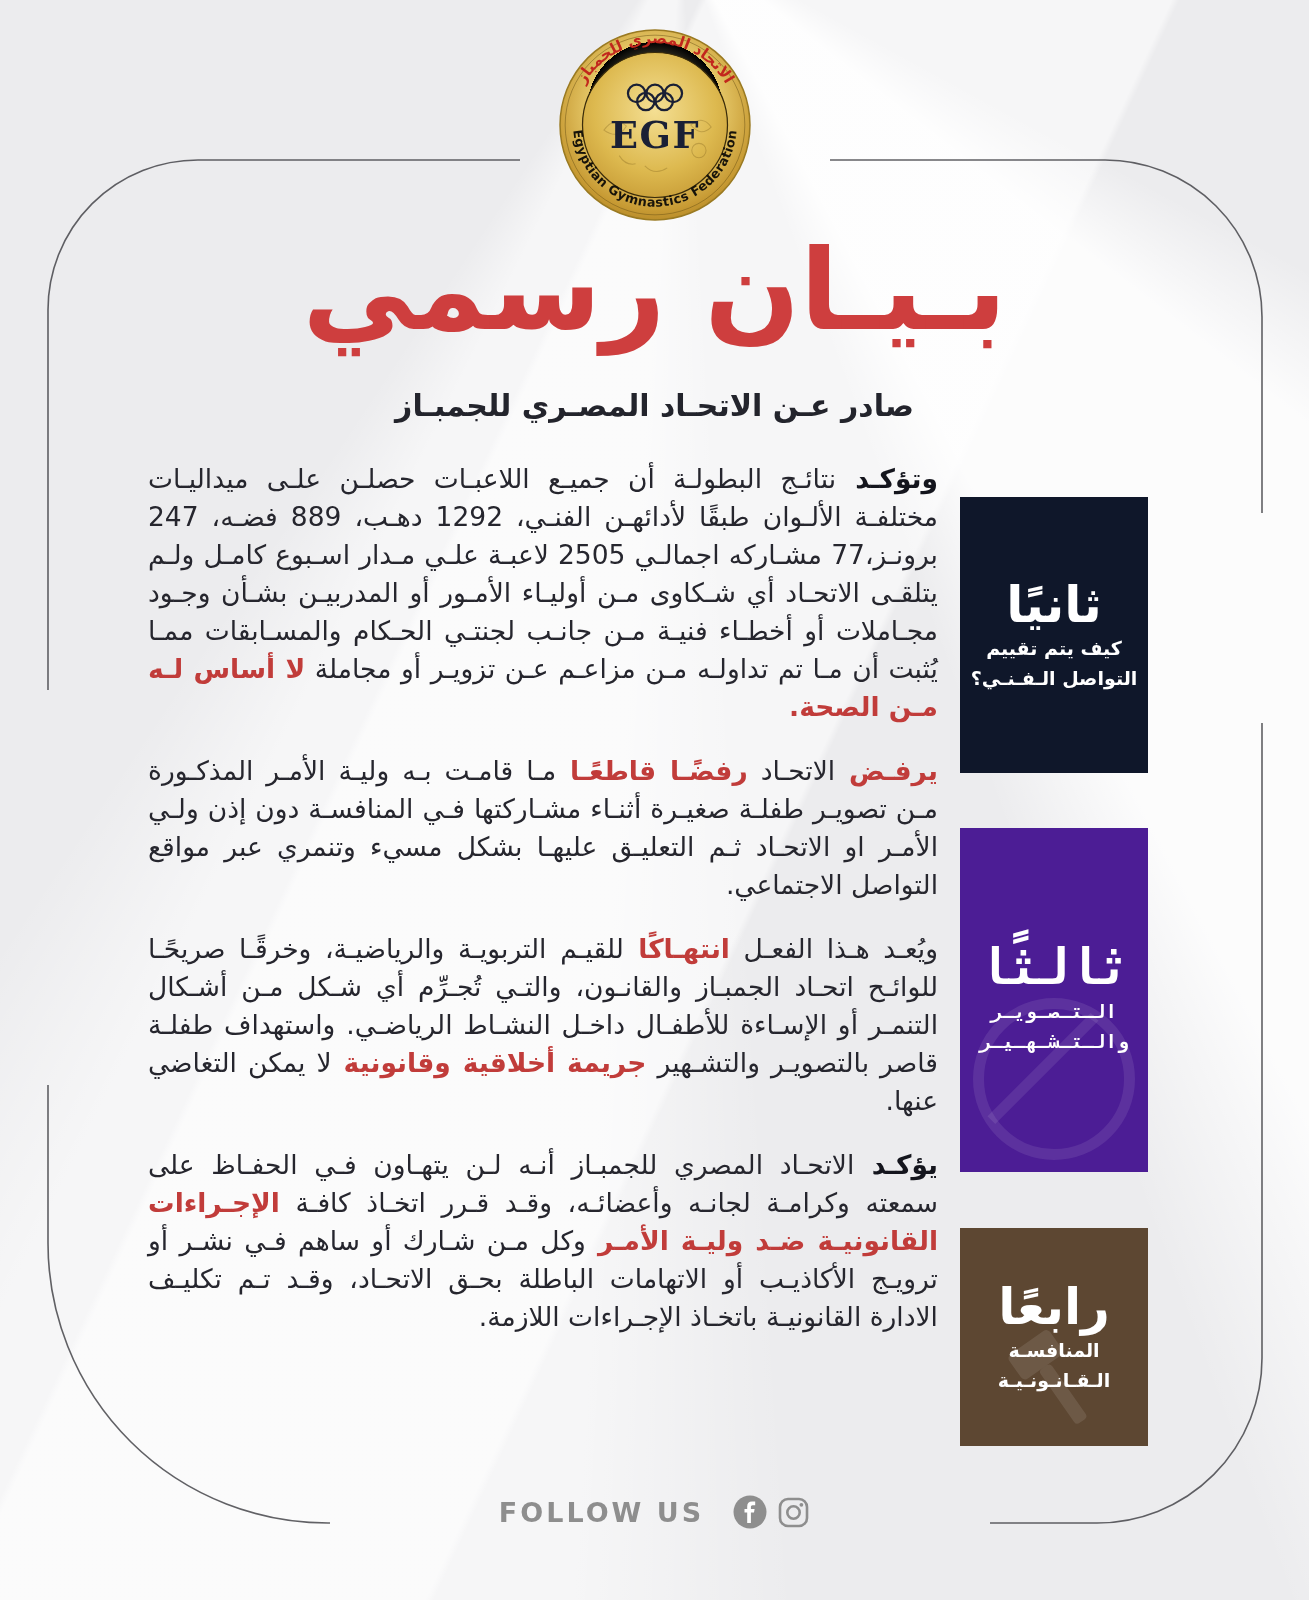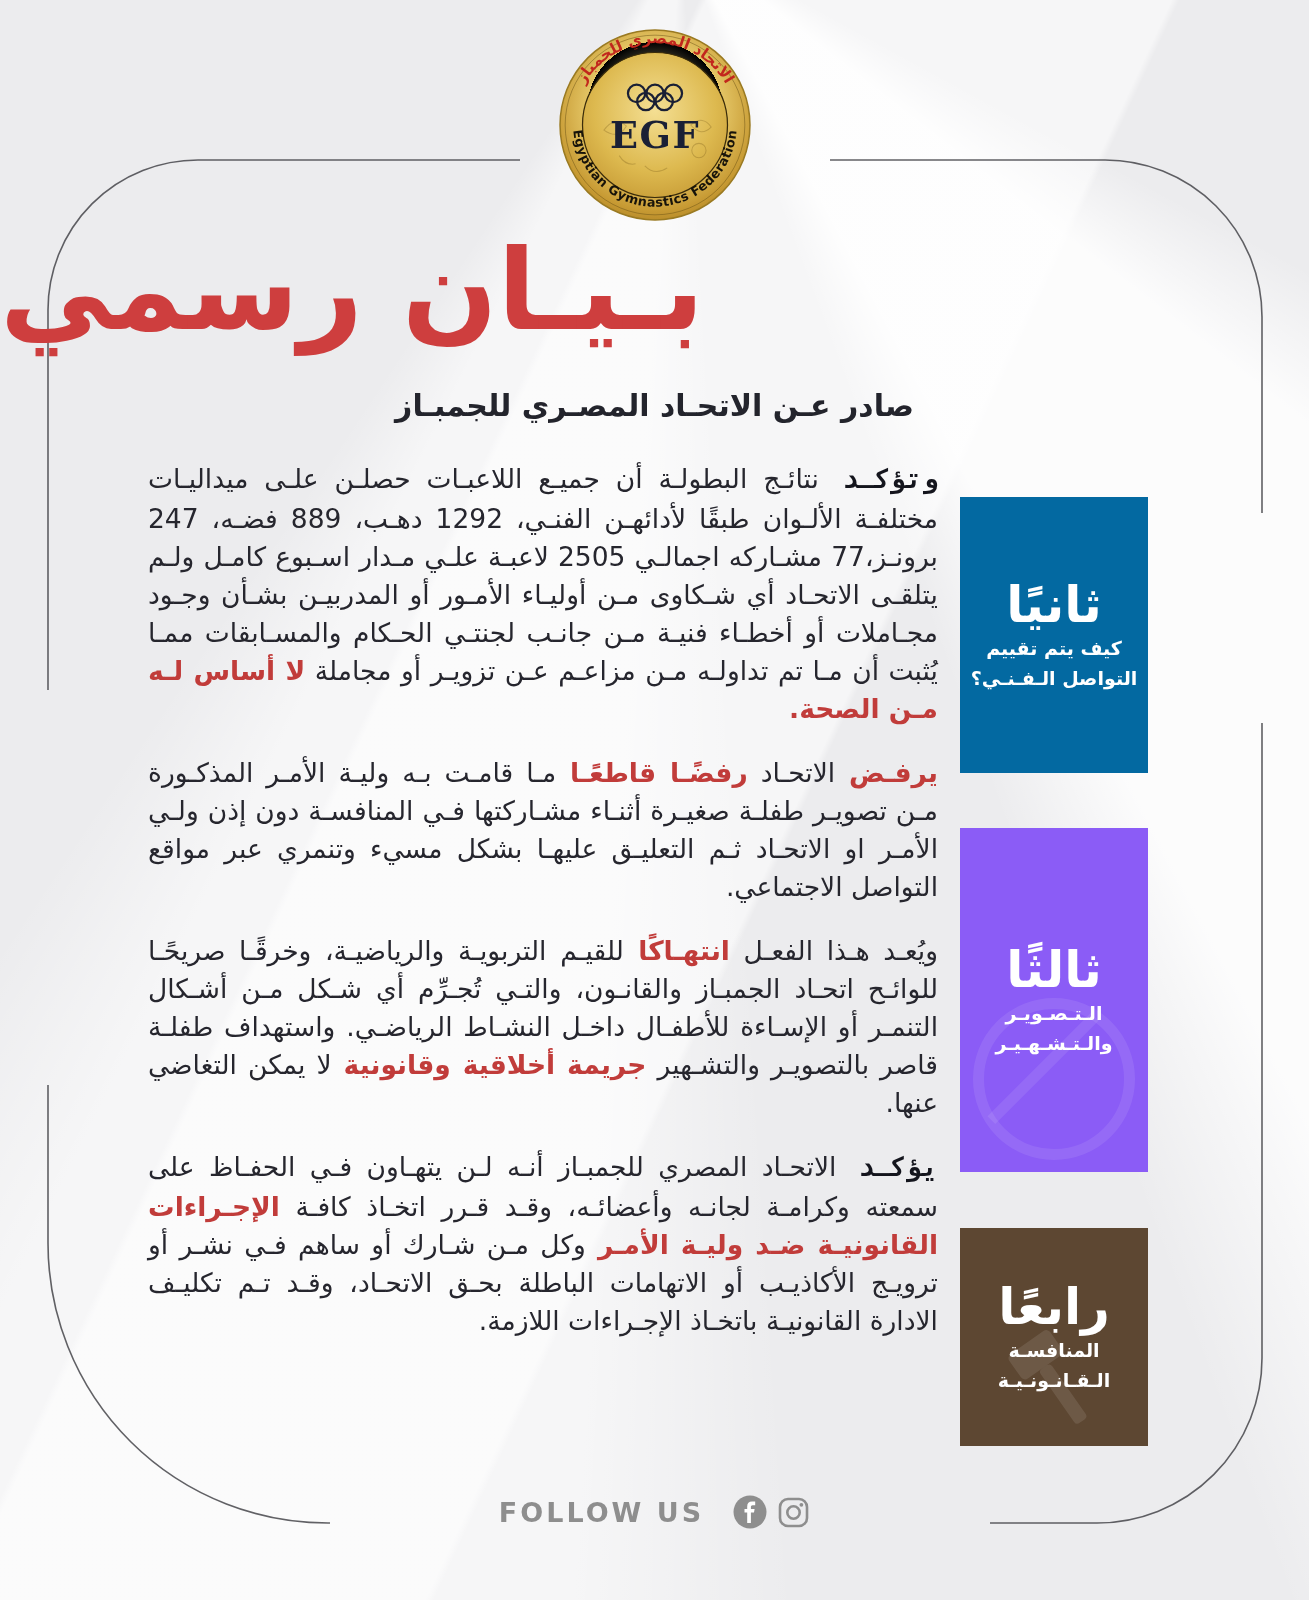--- a/index.html
+++ b/index.html
@@ -17,34 +17,34 @@
         rgba(255,255,255,0) 58deg, rgba(255,255,255,0.55) 66deg,
         rgba(255,255,255,0.55) 88deg, rgba(255,255,255,0) 96deg),
       linear-gradient(115deg, rgba(255,255,255,0) 34%, rgba(255,255,255,0.55) 34.4%,
         rgba(255,255,255,0.55) 57%, rgba(255,255,255,0) 57.4%);
   }
   .frame-svg{position:absolute;inset:0;}
 
   .logo{position:absolute;left:558px;top:28px;width:194px;height:194px;}
 
   .title{
-    position:absolute;top:218px;left:0;width:100%;text-align:left;direction:rtl;
+    position:absolute;top:218px;left:0;width:100%;text-align:center;direction:rtl;
     font-size:112px;font-weight:bold;color:#ce3e3e;line-height:1.3;
   }
   .subtitle{
     position:absolute;top:388px;left:0;width:100%;text-align:center;direction:rtl;
     font-size:30px;font-weight:bold;color:#23242c;
   }
 
   .text-col{
     position:absolute;left:148px;top:460px;width:790px;direction:rtl;
     text-align:justify;color:#26262e;font-size:26.5px;line-height:38px;
   }
   .para{margin:0 0 26px 0;}
-  .seg-lead{font-weight:bold;color:#14151d;font-family:Liberation Mono, monospace;}
+  .seg-lead{font-weight:bold;color:#14151d;}
   .seg-red{font-weight:bold;color:#c13c3a;}
   .seg-normal{}
 
   .badge{
     position:absolute;left:960px;width:188px;color:#ffffff;direction:rtl;
     display:flex;flex-direction:column;align-items:center;justify-content:center;
     text-align:center;overflow:hidden;
   }
   .badge-title{font-size:50px;font-weight:bold;line-height:1.15;position:relative;z-index:2;}
   .badge-sub{font-size:19px;font-weight:bold;line-height:1.55;position:relative;z-index:2;}
@@ -137,29 +137,29 @@
   <div class="title">بـيـان رسمي</div>
   <div class="subtitle">صادر عـن الاتحـاد المصـري للجمبـاز</div>
 
   <div class="text-col">
       <p class="para"><span class="seg-lead">وتؤكـد </span><span class="seg-normal">نتائـج البطولـة أن جميـع اللاعبـات حصلـن علـى ميداليـات مختلفـة الألـوان طبقًا لأدائهـن الفنـي، 1292 دهـب، 889 فضـه، 247 برونـز،77 مشـاركه اجمالـي 2505 لاعبـة علـي مـدار اسـبوع كامـل ولـم يتلقـى الاتحـاد أي شـكاوى مـن أوليـاء الأمـور أو المدربيـن بشـأن وجـود مجـاملات أو أخطـاء فنيـة مـن جانـب لجنتـي الحـكام والمسـابقات ممـا يُثبت أن مـا تم تداولـه مـن مزاعـم عـن تزويـر أو مجاملة </span><span class="seg-red">لا أساس لـه مـن الصحة.</span></p>
       <p class="para"><span class="seg-red">يرفـض </span><span class="seg-normal">الاتحـاد </span><span class="seg-red">رفضًـا قاطعًـا </span><span class="seg-normal">مـا قامـت بـه وليـة الأمـر المذكـورة مـن تصويـر طفلـة صغيـرة أثنـاء مشـاركتها فـي المنافسـة دون إذن ولـي الأمـر او الاتحـاد ثـم التعليـق عليهـا بشكل مسيء وتنمري عبر مواقع التواصل الاجتماعي.</span></p>
       <p class="para"><span class="seg-normal">ويُعـد هـذا الفعـل </span><span class="seg-red">انتهـاكًا </span><span class="seg-normal">للقيـم التربويـة والرياضيـة، وخرقًـا صريحًـا للوائـح اتحـاد الجمبـاز والقانـون، والتـي تُجـرِّم أي شـكل مـن أشـكال التنمـر أو الإسـاءة للأطفـال داخـل النشـاط الرياضـي. واستهداف طفلـة قاصر بالتصويـر والتشـهير </span><span class="seg-red">جريمة أخلاقية وقانونية </span><span class="seg-normal">لا يمكن التغاضي عنها.</span></p>
       <p class="para"><span class="seg-lead">يؤكـد </span><span class="seg-normal">الاتحـاد المصري للجمبـاز أنـه لـن يتهـاون فـي الحفـاظ على سمعته وكرامـة لجانـه وأعضائـه، وقـد قـرر اتخـاذ كافـة </span><span class="seg-red">الإجـراءات القانونيـة ضـد وليـة الأمـر </span><span class="seg-normal">وكل مـن شـارك أو ساهم فـي نشـر أو ترويـج الأكاذيـب أو الاتهامات الباطلة بحـق الاتحـاد، وقـد تـم تكليـف الادارة القانونيـة باتخـاذ الإجـراءات اللازمة.</span></p>
     </div>
 
-  <div class="badge" id="badge-second" style="background: #0369a1;">
+  <div class="badge" id="badge-second" style="background: #0f172a;">
     <div class="badge-title">ثانيًا</div>
     <div class="badge-sub">
       <div>كيف يتم تقييم</div>
       <div>التواصل الـفـنـي؟</div>
     </div>
   </div>
 
-  <div class="badge" id="badge-third" style="background: #8b5cf6;">
+  <div class="badge" id="badge-third" style="background: #4c1d95; font-family: Liberation Mono, monospace;">
     <div class="no-photo-mark"></div>
     <div class="badge-title">ثالثًا</div>
     <div class="badge-sub">
       <div>الـتـصـويـر</div>
       <div>والـتـشـهـيـر</div>
     </div>
   </div>
 
   <div class="badge" id="badge-fourth" style="background: rgb(93, 71, 50);">
     <div class="gavel-mark">

